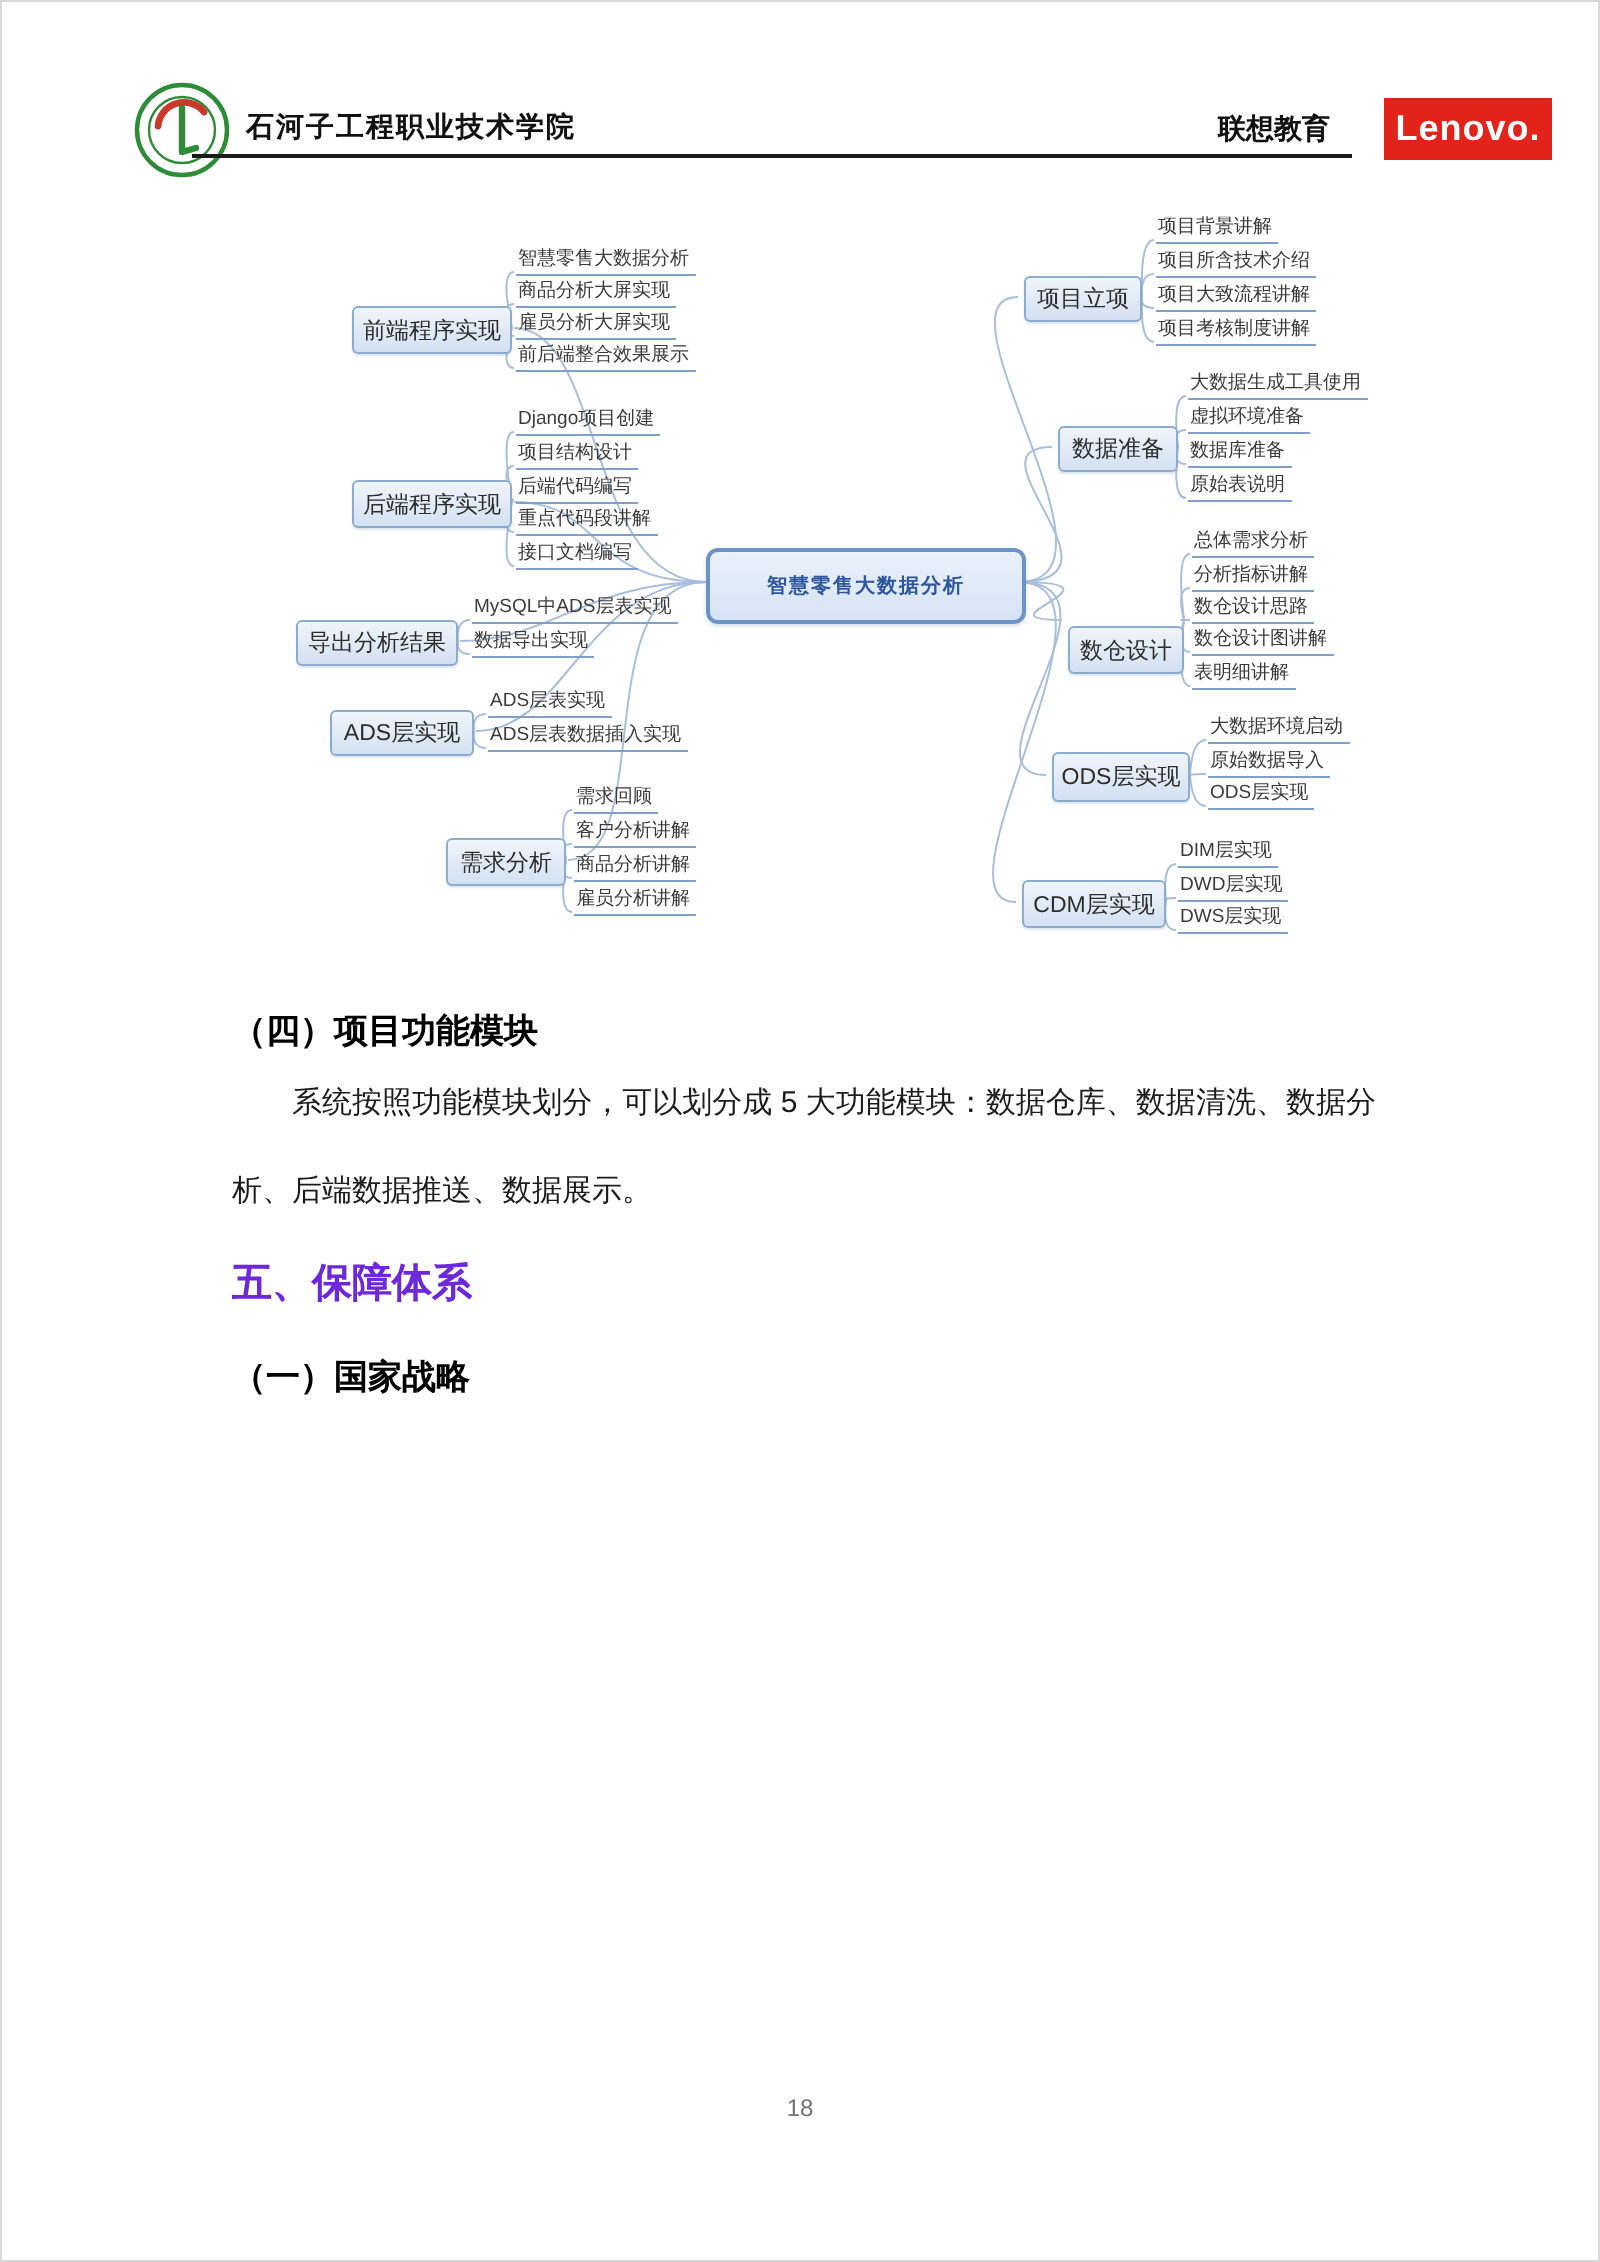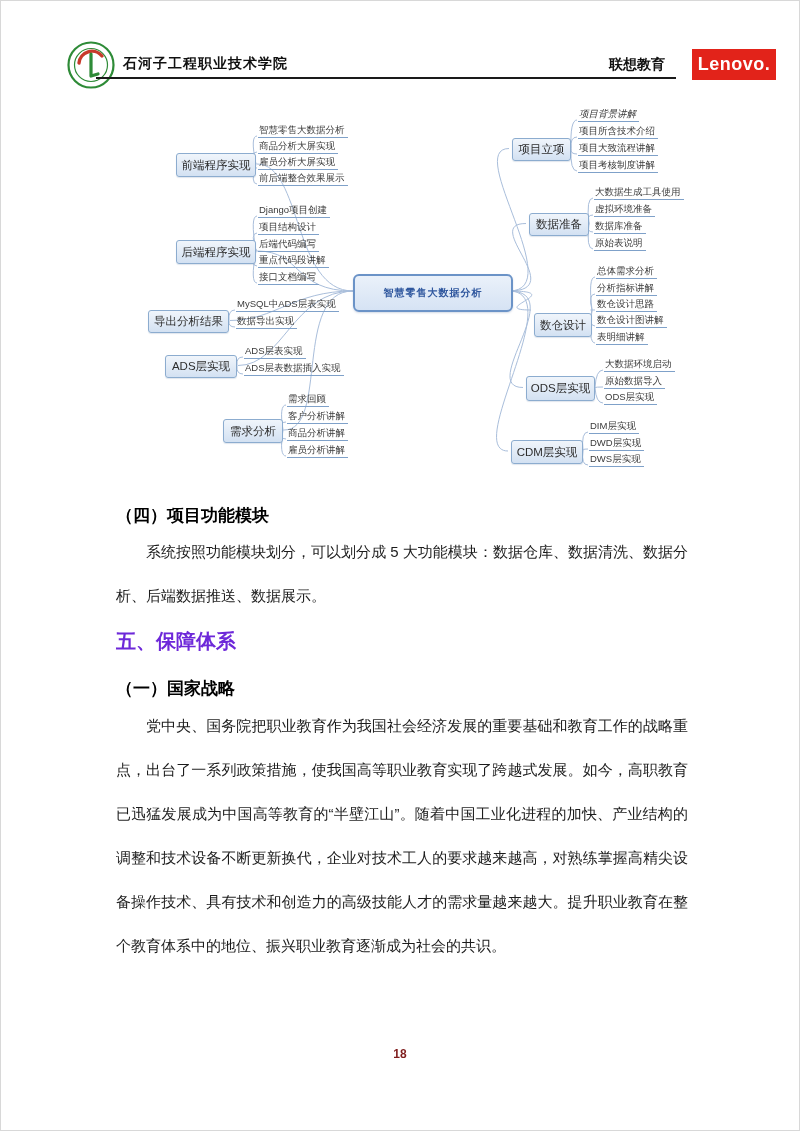--- a/index.html
+++ b/index.html
@@ -40,21 +40,21 @@
     padding:0 3px 1px 1px;border-bottom:1px solid #7fa1c9;line-height:12px;
   }
   
   .doc-h2{position:absolute;left:115px;font-size:20px;font-weight:bold;color:#6d28d9;}
   .doc-h3{position:absolute;left:115px;font-size:17px;font-weight:bold;color:#000;}
   .doc-p{
     position:absolute;left:115px;width:572px;
     font-size:15px;line-height:44px;color:#1c1c1c;
     text-align:justify;text-indent:2em;
   }
-  .footer-page{position:absolute;left:0;top:1046px;width:100%;text-align:center;font-size:12px;color:#7f1d1d;font-weight:bold;}
+  .footer-page{position:absolute;left:0;top:1046px;width:100%;text-align:center;font-size:12px;color:#737373;}
 </style>
 </head>
 <body>
 
 <div class="page">
 
   <div class="hdr-logo">
     <svg width="48" height="48" viewBox="0 0 48 48">
       <circle cx="24" cy="24" r="22.5" fill="#ffffff" stroke="#2e8b37" stroke-width="2.2"></circle>
       <circle cx="24" cy="24" r="16.5" fill="#ffffff" stroke="#2e8b37" stroke-width="1.2"></circle>
@@ -133,21 +133,21 @@
       <div class="mm-leaf" style="left: 235px; top: 314px;">数据导出实现</div>
       <div class="mm-box" style="left: 164px; top: 354px; width: 70px; height: 21px;">ADS层实现</div>
       <div class="mm-leaf" style="left: 243px; top: 344px;">ADS层表实现</div>
       <div class="mm-leaf" style="left: 243px; top: 361px;">ADS层表数据插入实现</div>
       <div class="mm-box" style="left: 222px; top: 418px; width: 58px; height: 22px;">需求分析</div>
       <div class="mm-leaf" style="left: 286px; top: 392px;">需求回顾</div>
       <div class="mm-leaf" style="left: 286px; top: 409px;">客户分析讲解</div>
       <div class="mm-leaf" style="left: 286px; top: 426px;">商品分析讲解</div>
       <div class="mm-leaf" style="left: 286px; top: 443px;">雇员分析讲解</div>
       <div class="mm-box" style="left: 511px; top: 137px; width: 57px; height: 21px;">项目立项</div>
-      <div class="mm-leaf" style="left: 577px; top: 107px; font-style: italic;">项目背景讲解</div>
+      <div class="mm-leaf" style="left: 577px; top: 107px;">项目背景讲解</div>
       <div class="mm-leaf" style="left: 577px; top: 124px;">项目所含技术介绍</div>
       <div class="mm-leaf" style="left: 577px; top: 141px;">项目大致流程讲解</div>
       <div class="mm-leaf" style="left: 577px; top: 158px;">项目考核制度讲解</div>
       <div class="mm-box" style="left: 528px; top: 212px; width: 58px; height: 21px;">数据准备</div>
       <div class="mm-leaf" style="left: 593px; top: 185px;">大数据生成工具使用</div>
       <div class="mm-leaf" style="left: 593px; top: 202px;">虚拟环境准备</div>
       <div class="mm-leaf" style="left: 593px; top: 219px;">数据库准备</div>
       <div class="mm-leaf" style="left: 593px; top: 236px;">原始表说明</div>
       <div class="mm-box" style="left: 533px; top: 312px; width: 56px; height: 22px;">数仓设计</div>
       <div class="mm-leaf" style="left: 595px; top: 264px;">总体需求分析</div>
@@ -163,16 +163,15 @@
       <div class="mm-leaf" style="left: 588px; top: 419px;">DIM层实现</div>
       <div class="mm-leaf" style="left: 588px; top: 436px;">DWD层实现</div>
       <div class="mm-leaf" style="left: 588px; top: 452px;">DWS层实现</div>
     </div>
 
   <div class="doc-h3" style="top:503px">（四）项目功能模块</div>
   <div class="doc-p" style="top:529px">系统按照功能模块划分，可以划分成 5 大功能模块：数据仓库、数据清洗、数据分析、后端数据推送、数据展示。</div>
 
   <div class="doc-h2" style="top:627px">五、保障体系</div>
   <div class="doc-h3" style="top:676px">（一）国家战略</div>
-  <div class="doc-p" style="top:703px">党中央、国务院把职业教育作为我国社会经济发展的重要基础和教育工作的战略重点，出台了一系列政策措施，使我国高等职业教育实现了跨越式发展。如今，高职教育已迅猛发展成为中国高等教育的“半壁江山”。随着中国工业化进程的加快、产业结构的调整和技术设备不断更新换代，企业对技术工人的要求越来越高，对熟练掌握高精尖设备操作技术、具有技术和创造力的高级技能人才的需求量越来越大。提升职业教育在整个教育体系中的地位、振兴职业教育逐渐成为社会的共识。</div>
 
   <div class="footer-page">18</div>
 </div>
 
 </body></html>

